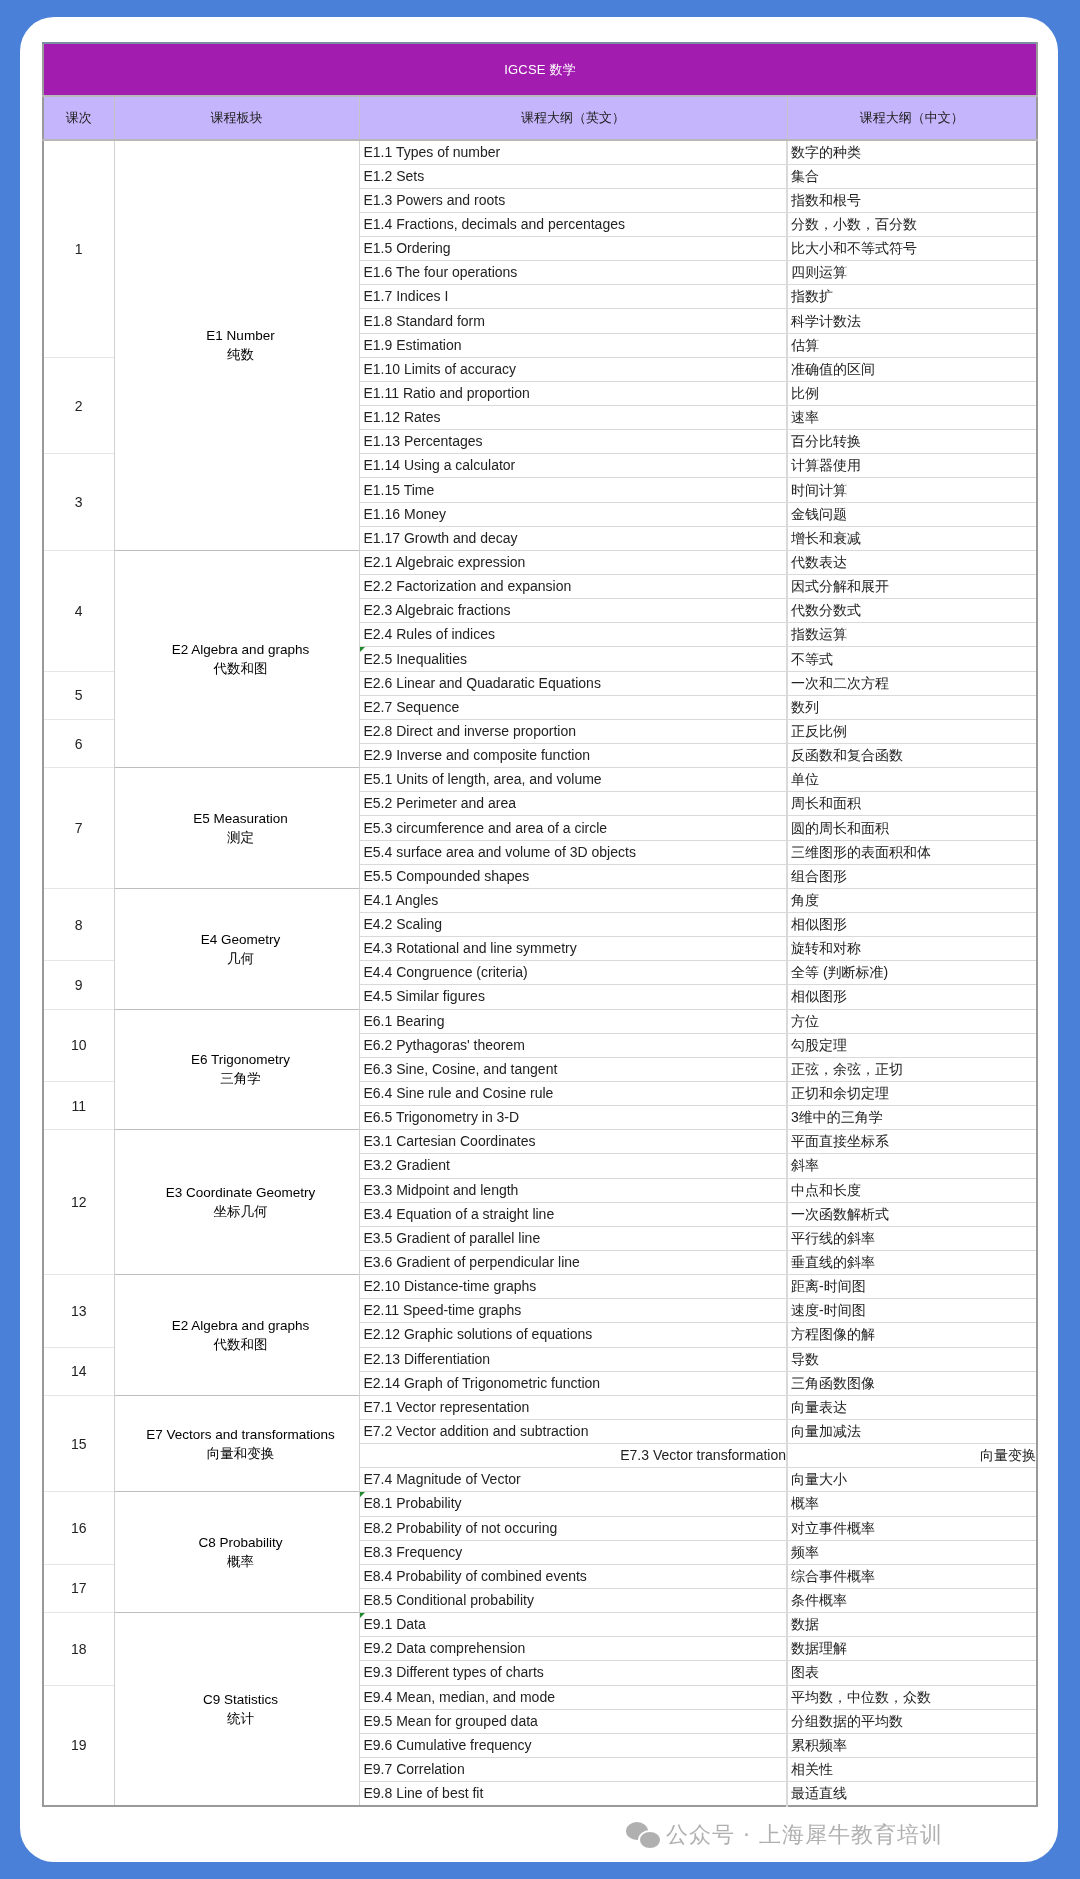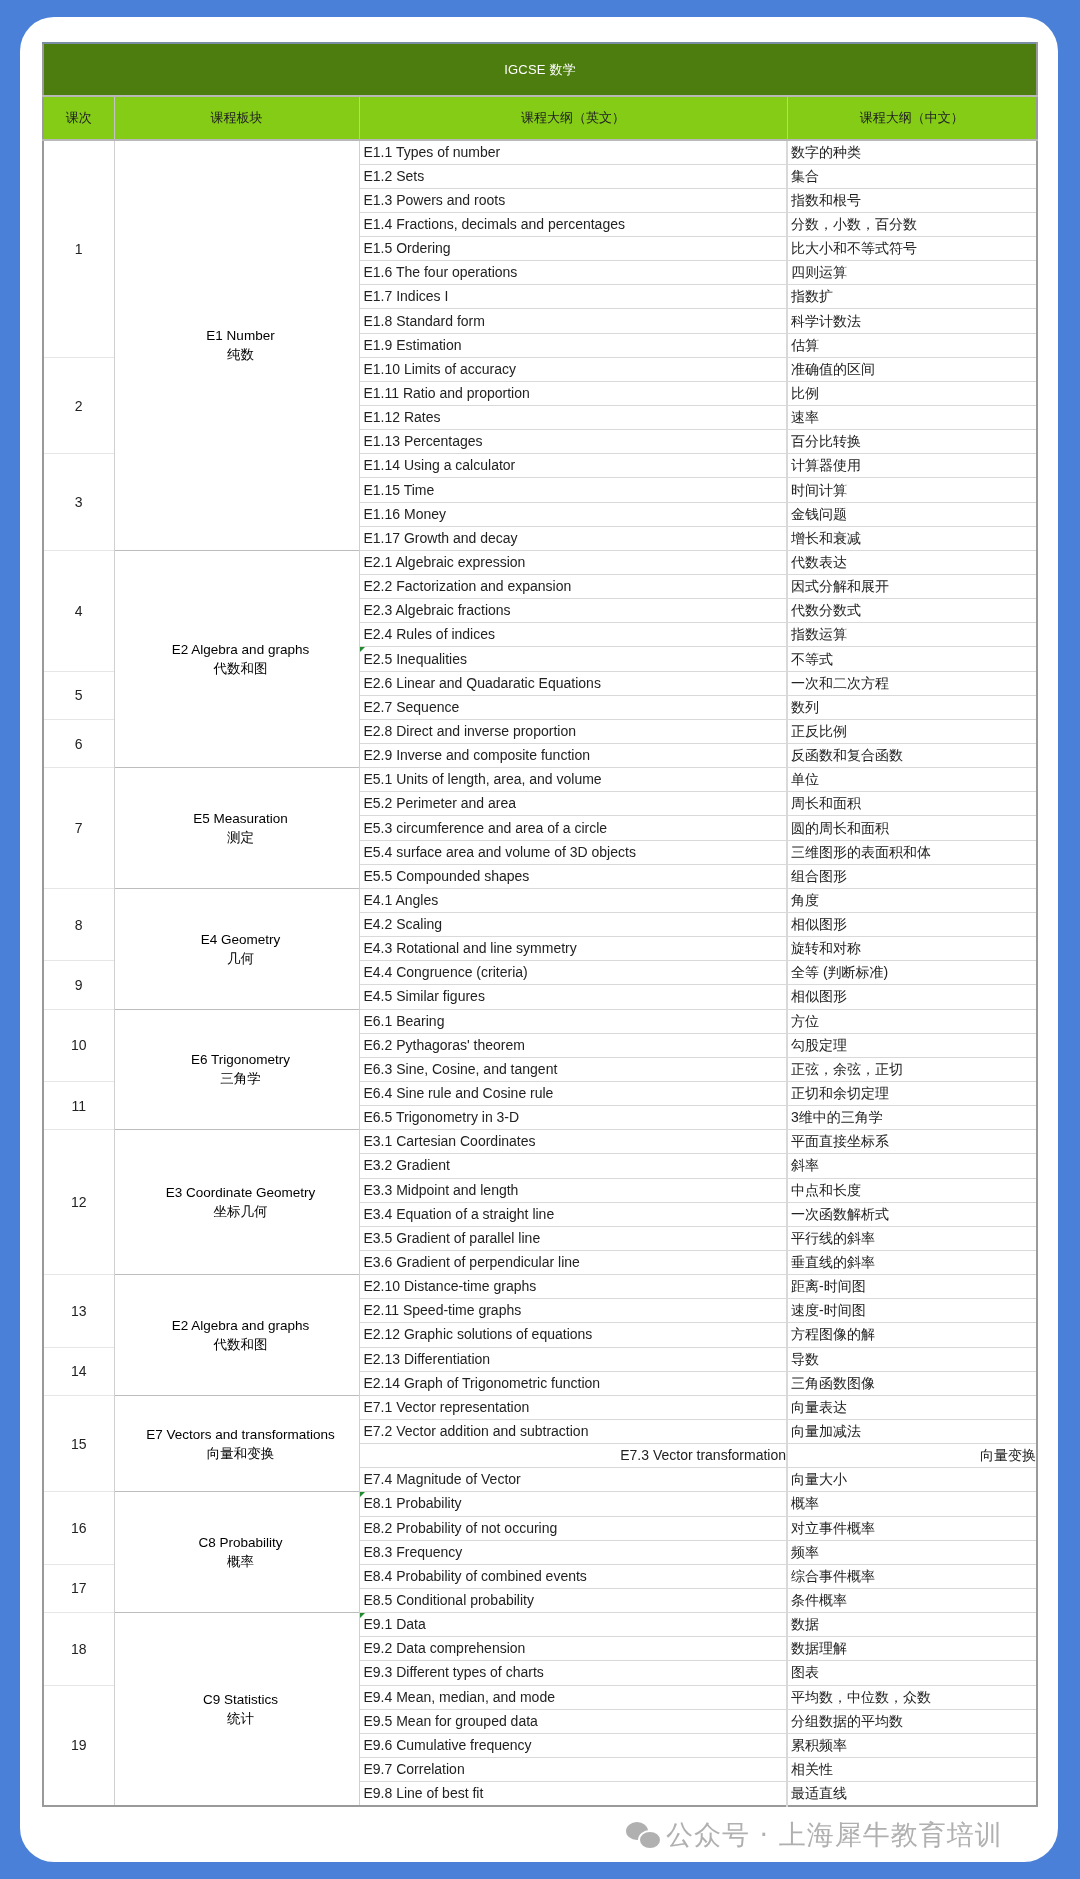--- a/index.html
+++ b/index.html
@@ -12,25 +12,25 @@
     position: absolute; left: 20px; top: 17px; width: 1038px; height: 1845px;
     background: #ffffff; border-radius: 34px;
   }
   .tbl {
     position: absolute; left: 42px; top: 42px; width: 994px;
     border-collapse: collapse; table-layout: fixed;
     border: 2px solid #9a9a9a; border-top: 2px solid #7a8ea5;
   }
   .tbl td, .tbl th { padding: 0; margin: 0; }
   .title-cell {
-    height: 51px; background: #4d7c0f; color: #ffffff; text-align: center;
+    height: 51px; background: #a21caf; color: #ffffff; text-align: center;
     font-size: 13px; font-weight: normal; letter-spacing: 0.2px;
   }
   .hdr th {
-    height: 42px; background: #84cc16; color: #222; font-size: 13px; font-weight: normal;
+    height: 42px; background: #c4b5fd; color: #222; font-size: 13px; font-weight: normal;
     border-top: 2px solid #b8b8b8; border-bottom: 2px solid #b8b8b8; border-left: 1px solid #c4c4c4;
   }
   .hdr th:first-child { border-left: none; }
   .body-row td { height: 22.1px; }
   td.lesson {
     text-align: center; vertical-align: middle; font-size: 14px; color: #222;
     border-top: 1px solid #e6e6e6; border-right: 1px solid #d0d0d0;
   }
   td.module {
     text-align: center; vertical-align: middle; font-size: 13.5px; color: #000000; line-height: 19px;
@@ -42,21 +42,21 @@
     position: relative; line-height: 21px;
   }
   td.en { border-left: 1px solid #cfcfcf; }
   td.zh { padding-left: 3px; border-right: none; }
   .flag {
     position: absolute; left: 0; top: 0; width: 0; height: 0;
     border-top: 5px solid #1f8a2e; border-right: 5px solid transparent;
   }
   .watermark {
     position: absolute; left: 626px; top: 1818px; height: 34px;
-    display: flex; align-items: center; gap: 6px; color: #b0b0b0; font-size: 27px;
+    display: flex; align-items: center; gap: 6px; color: #b0b0b0; font-size: 22px;
     font-family: "DejaVu Sans", sans-serif; letter-spacing: 1px;
   }
   .wm-icon { width: 34px; height: 28px; position: relative; }
   .wm-icon .b1 { position: absolute; left: 0; top: 1px; width: 22px; height: 18px; background: #b0b0b0; border-radius: 50%; }
   .wm-icon .b2 { position: absolute; left: 12px; top: 9px; width: 20px; height: 16px; background: #b0b0b0; border-radius: 50%; border: 2px solid #fff; }
 </style>
 </head>
 <body>
 
 <div class="card"></div>

